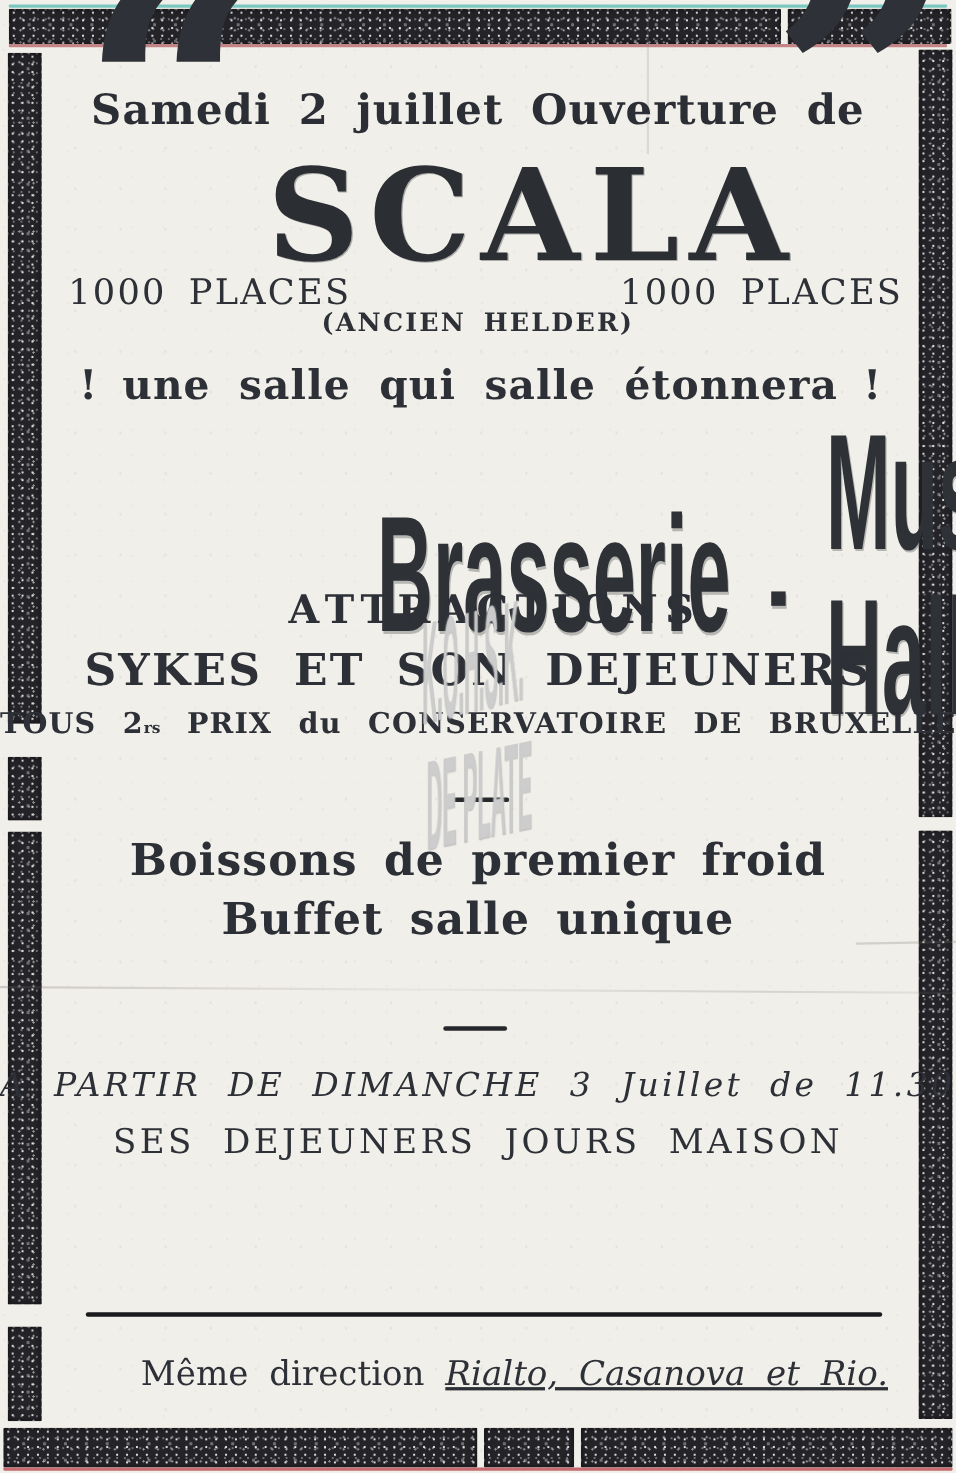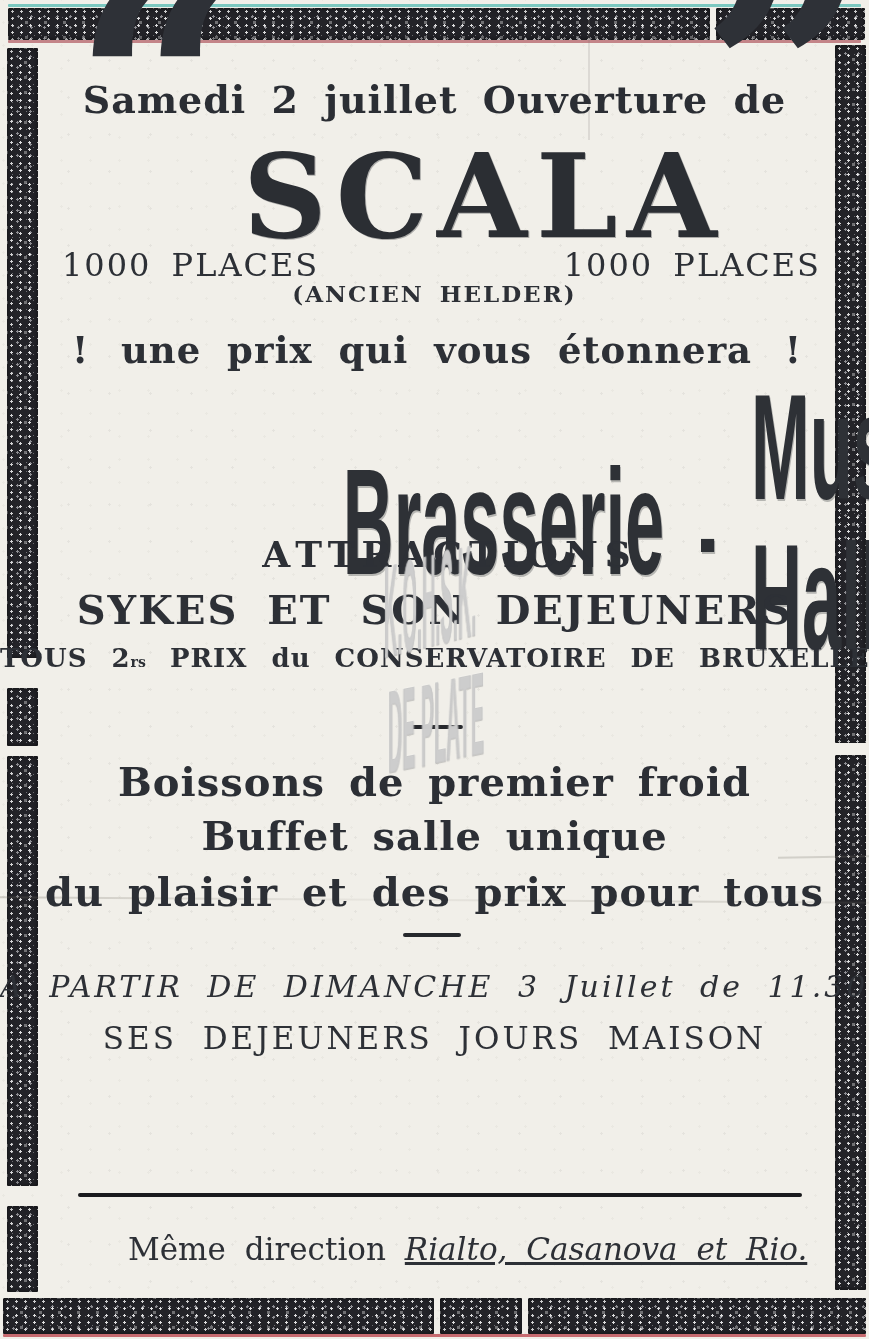--- a/index.html
+++ b/index.html
@@ -110,21 +110,21 @@
 
   <div class="places-row">
     <span>1000 PLACES</span>
     <span>1000 PLACES</span>
   </div>
 
   <div class="line ancien">(ANCIEN HELDER)</div>
 
   <div class="salle-row">
     <span>!</span>
-    <span class="salle-mid">une prix qui vous étonnera</span>
+    <span class="salle-mid">une salle qui salle étonnera</span>
     <span>!</span>
   </div>
 
   <div class="venue-row">
     <div class="venue-inner">
       <span>Brasserie</span>
       <span class="venue-sep">-</span>
       <span>Music Hall</span>
     </div>
   </div>
@@ -133,21 +133,20 @@
   <div class="line sykes">SYKES ET SON DEJEUNERS</div>
 
   <div class="line prix">
     <span>TOUS 2</span><span class="sup">rs</span><span> PRIX du CONSERVATOIRE DE BRUXELLES</span>
   </div>
 
   <div class="dash dash-1"></div>
 
   <div class="line slogan slogan-1">Boissons de premier froid</div>
   <div class="line slogan slogan-2">Buffet salle unique</div>
-  <div class="line slogan slogan-3">du plaisir et des prix pour tous</div>
 
   <div class="dash dash-2"></div>
 
   <div class="line sched-1">A PARTIR DE DIMANCHE 3 Juillet de 11.30 à 1.30</div>
   <div class="line sched-2">SES DEJEUNERS JOURS MAISON</div>
 
   <div class="rule"></div>
 
   <div class="footer-line">
     <span>Même direction </span><span class="it">Rialto, Casanova et Rio.</span>

